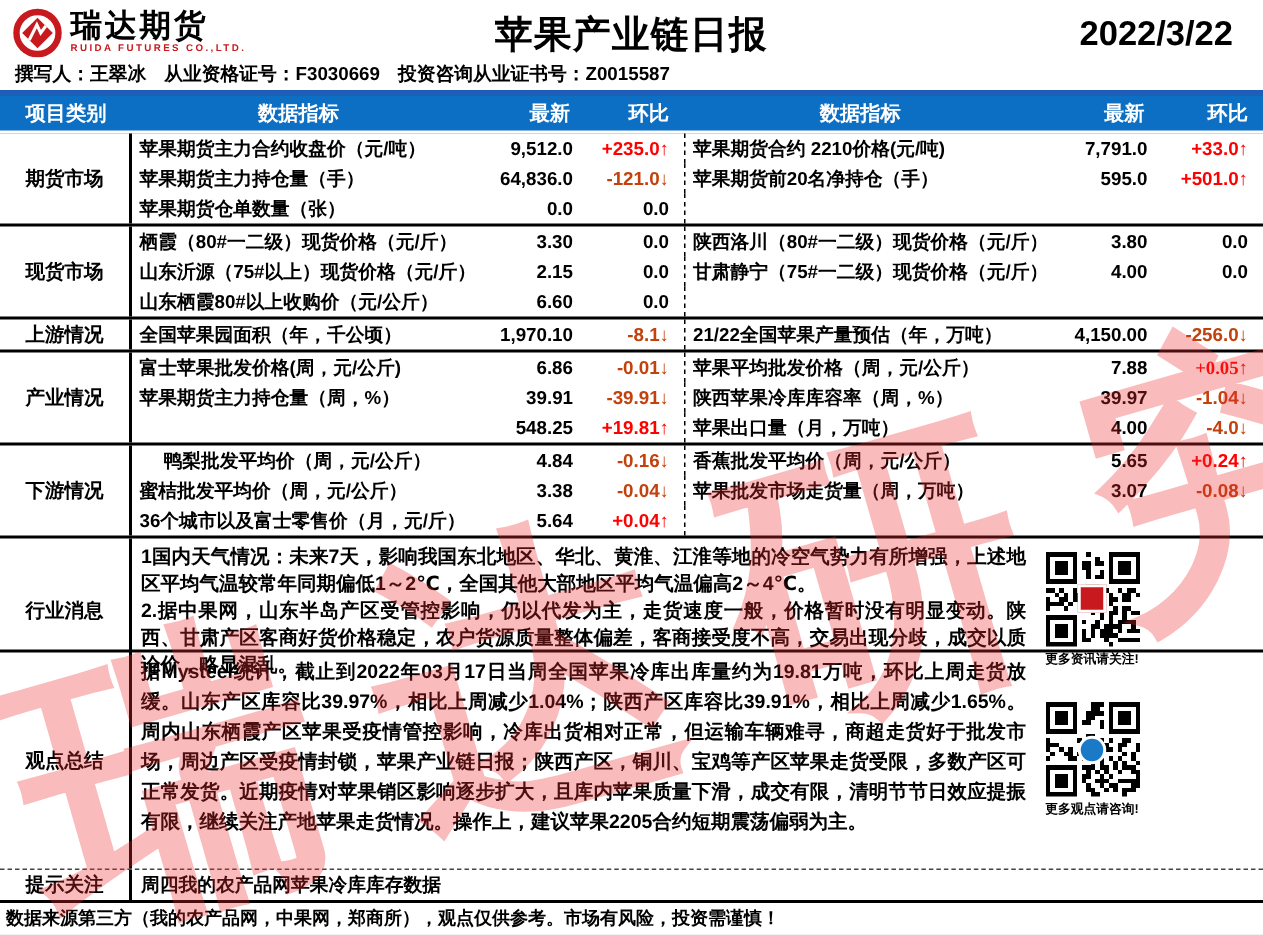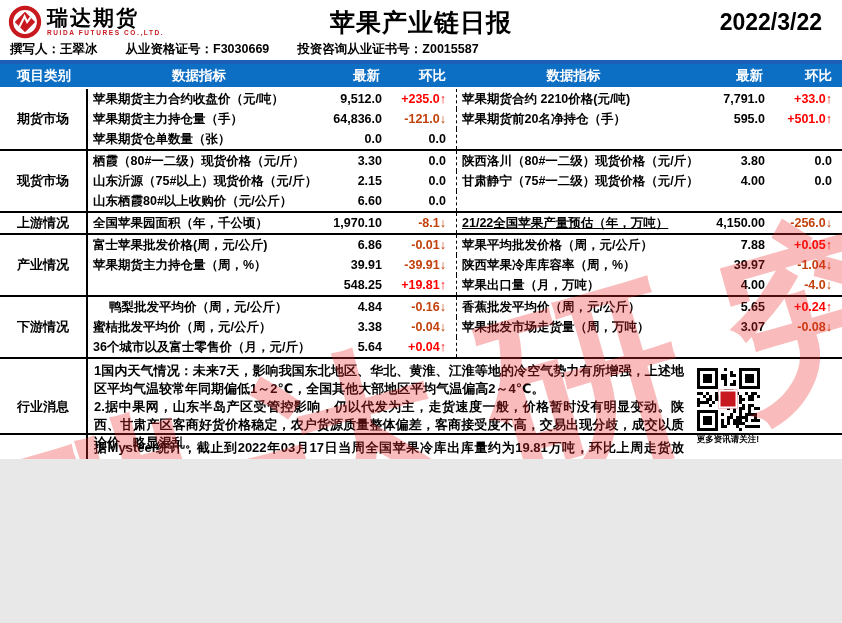--- a/index.html
+++ b/index.html
@@ -1,26 +1,26 @@
 <!DOCTYPE html>
 <html><head>
 <meta charset="utf-8">
 <style>
   html,body{margin:0;padding:0;background:#e8e8e8;}
-  .page{width:842px;height:459px;position:relative;overflow:hidden;background:#fff;
+  .page{width:842px;height:623px;position:relative;overflow:hidden;background:#fff;
         font-family:"Liberation Sans","DejaVu Sans",sans-serif;color:#000;margin:0 auto;}
   
   .hdr{height:40px;display:flex;align-items:center;position:relative;padding:2px 8px 0;}
   .logo{display:flex;align-items:center;gap:5px;z-index:2;}
   .logo-txt{display:flex;flex-direction:column;line-height:1;}
   .logo-cn{font-size:21px;font-weight:900;letter-spacing:2px;}
   .logo-en{font-size:6.5px;color:#c8191e;font-weight:700;letter-spacing:1.6px;margin-top:2px;}
   .title{position:absolute;left:0;right:0;text-align:center;font-size:25px;font-weight:800;letter-spacing:1px;}
   .date{margin-left:auto;font-size:23px;font-weight:800;padding-right:12px;z-index:2;background:#fff;}
-  .byline{display:flex;gap:28px;padding:0 10px 3px;font-size:12.5px;font-weight:700;height:15px;align-items:center;}
+  .byline{display:flex;gap:12px;padding:0 10px 3px;font-size:12.5px;font-weight:700;height:15px;align-items:center;}
   .bluebar{height:4px;background:#1d5eb8;}
   
   .grid7{display:grid;grid-template-columns:88px 222px 80px 66px 235px 82px 69px;}
   .thead{background:#0d6fc4;color:#fff;height:23px;align-items:center;font-size:13.5px;font-weight:700;border-bottom:2px solid #fff;}
   .th-c{text-align:center;}
   .th-r{text-align:right;padding-right:10px;}
   .sec{border-bottom:2px solid #000;font-size:12.5px;}
   .cat{grid-column:1;border-right:2px solid #000;display:flex;align-items:center;justify-content:center;
        font-weight:700;font-size:13px;}
   .cell{display:flex;align-items:center;white-space:nowrap;overflow:hidden;}
@@ -135,32 +135,32 @@
         <div class="cell chg flat" style="grid-area: 3 / 4;">0.0</div>
         <div class="cell ind rsep" style="grid-area: 3 / 5;"></div>
         <div class="cell val" style="grid-area: 3 / 6;"></div>
         <div class="cell chg " style="grid-area: 3 / 7;"></div>
       </div>
       <div class="grid7 sec" style="grid-template-rows: repeat(1, 20px);">
         <div class="cat" style="grid-row: 1 / span 1;">上游情况</div>
         <div class="cell ind" style="grid-area: 1 / 2;">全国苹果园面积（年，千公顷）</div>
         <div class="cell val" style="grid-area: 1 / 3;">1,970.10</div>
         <div class="cell chg down" style="grid-area: 1 / 4;">-8.1↓</div>
-        <div class="cell ind rsep" style="grid-area: 1 / 5; text-decoration: underline;">21/22全国苹果产量预估（年，万吨）</div>
+        <div class="cell ind rsep" style="grid-area: 1 / 5;">21/22全国苹果产量预估（年，万吨）</div>
         <div class="cell val" style="grid-area: 1 / 6;">4,150.00</div>
         <div class="cell chg down" style="grid-area: 1 / 7;">-256.0↓</div>
       </div>
       <div class="grid7 sec" style="grid-template-rows: repeat(3, 20px);">
         <div class="cat" style="grid-row: 1 / span 3;">产业情况</div>
         <div class="cell ind" style="grid-area: 1 / 2;">富士苹果批发价格(周，元/公斤)</div>
         <div class="cell val" style="grid-area: 1 / 3;">6.86</div>
         <div class="cell chg down" style="grid-area: 1 / 4;">-0.01↓</div>
         <div class="cell ind rsep" style="grid-area: 1 / 5;">苹果平均批发价格（周，元/公斤）</div>
         <div class="cell val" style="grid-area: 1 / 6;">7.88</div>
-        <div class="cell chg up" style="grid-area: 1 / 7;">+0.05↑</div>
+        <div class="cell chg up" style="grid-area: 1 / 7; font-family: Liberation Serif, serif;">+0.05↑</div>
         <div class="cell ind" style="grid-area: 2 / 2;">苹果期货主力持仓量（周，%）</div>
         <div class="cell val" style="grid-area: 2 / 3;">39.91</div>
         <div class="cell chg down" style="grid-area: 2 / 4;">-39.91↓</div>
         <div class="cell ind rsep" style="grid-area: 2 / 5;">陕西苹果冷库库容率（周，%）</div>
         <div class="cell val" style="grid-area: 2 / 6;">39.97</div>
         <div class="cell chg down" style="grid-area: 2 / 7;">-1.04↓</div>
         <div class="cell val" style="grid-area: 3 / 3;">548.25</div>
         <div class="cell chg up" style="grid-area: 3 / 4;">+19.81↑</div>
         <div class="cell ind rsep" style="grid-area: 3 / 5;">苹果出口量（月，万吨）</div>
         <div class="cell val" style="grid-area: 3 / 6;">4.00</div>

